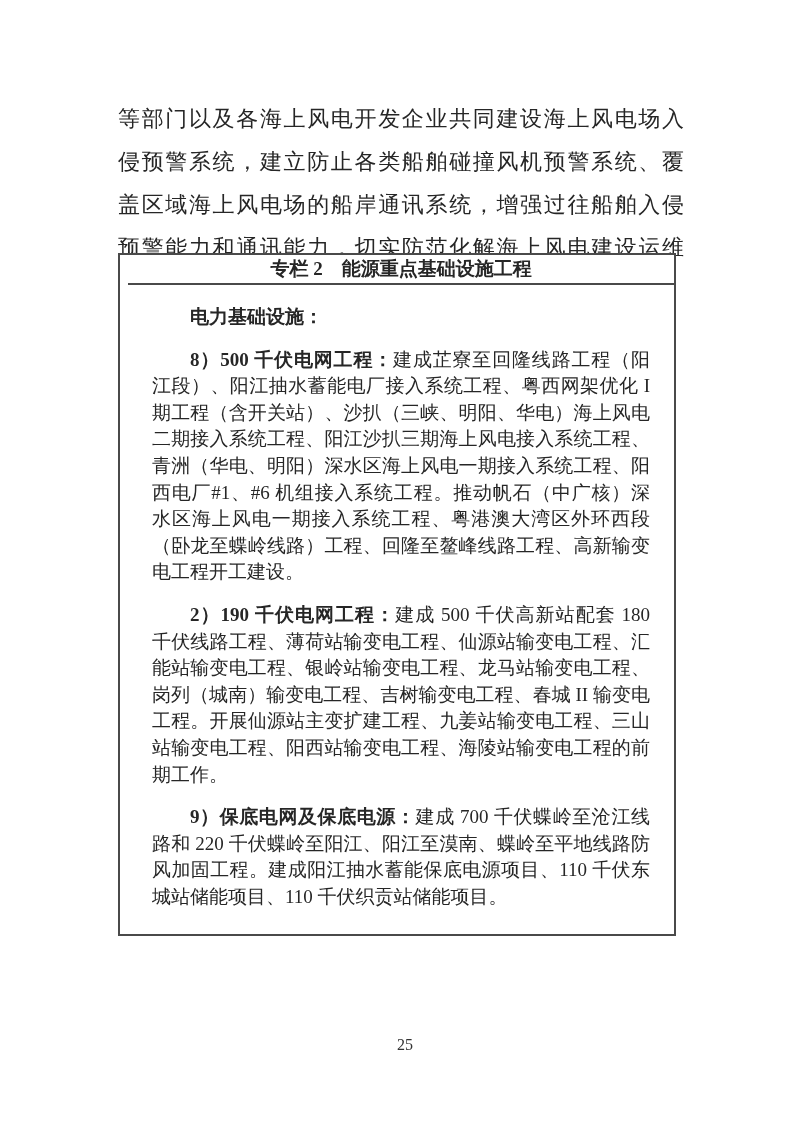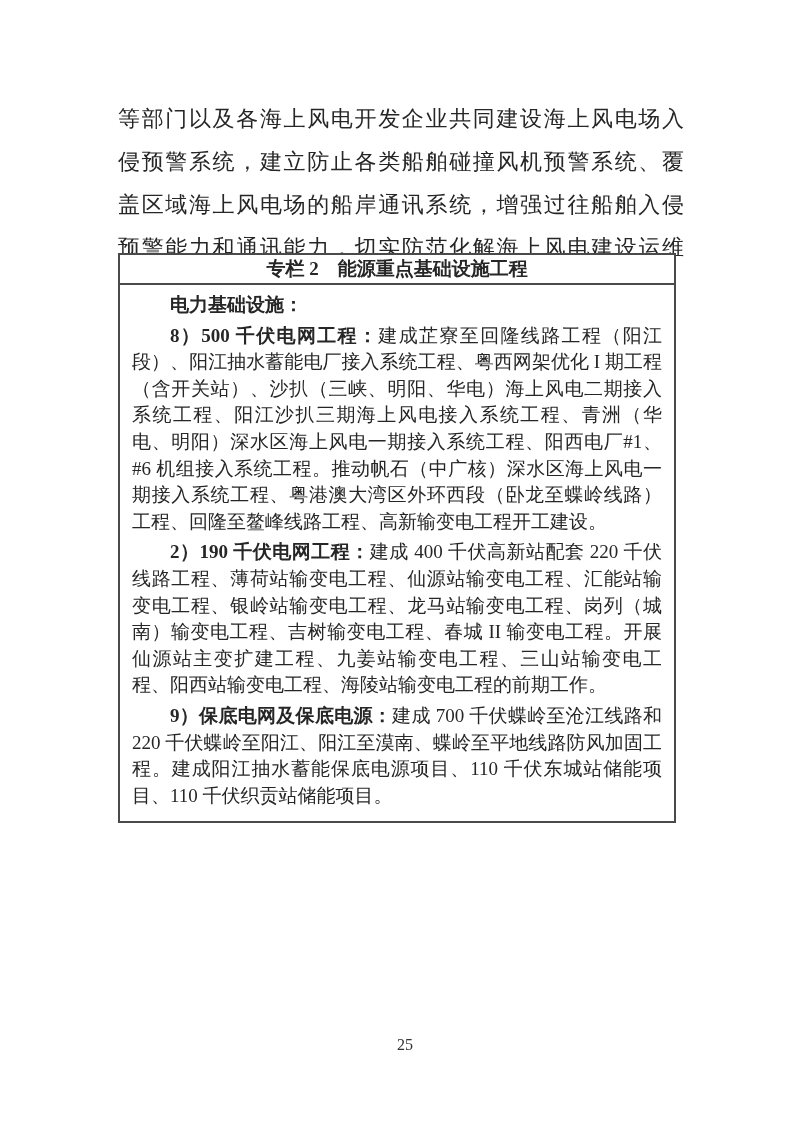--- a/index.html
+++ b/index.html
@@ -29,37 +29,38 @@
     margin: 0;
   }
   .infobox {
     position: absolute;
     left: 118px;
     top: 253px;
     width: 558px;
     box-sizing: border-box;
     border: 2px solid #4a4a4a;
     background: #ffffff;
+    padding-left: 8px;
   }
   .infobox-title {
     text-align: center;
     font-weight: bold;
     font-size: 19px;
     line-height: 26px;
     padding: 1px 0;
     border-bottom: 2px solid #4a4a4a;
   }
   .infobox-body {
     padding: 3px 8px 8px 8px;
     font-size: 19px;
     line-height: 26.6px;
     text-align: justify;
   }
   .infobox-body p {
-    margin: 4px;
+    margin: 16px;
     text-indent: 2em;
   }
   .lead {
     font-weight: bold;
   }
   .page-number {
     position: absolute;
     left: 0;
     right: 0;
     top: 1036px;
@@ -74,20 +75,20 @@
 
 <div class="page">
 
   <p class="intro">等部门以及各海上风电开发企业共同建设海上风电场入侵预警系统，建立防止各类船舶碰撞风机预警系统、覆盖区域海上风电场的船岸通讯系统，增强过往船舶入侵预警能力和通讯能力，切实防范化解海上风电建设运维安全风险。</p>
 
   <div class="infobox">
     <div class="infobox-title">专栏 2　能源重点基础设施工程</div>
     <div class="infobox-body">
       <p><span class="lead">电力基础设施：</span><span></span></p>
       <p><span class="lead">8）500 千伏电网工程：</span><span>建成芷寮至回隆线路工程（阳江段）、阳江抽水蓄能电厂接入系统工程、粤西网架优化 I 期工程（含开关站）、沙扒（三峡、明阳、华电）海上风电二期接入系统工程、阳江沙扒三期海上风电接入系统工程、青洲（华电、明阳）深水区海上风电一期接入系统工程、阳西电厂#1、#6 机组接入系统工程。推动帆石（中广核）深水区海上风电一期接入系统工程、粤港澳大湾区外环西段（卧龙至蝶岭线路）工程、回隆至鳌峰线路工程、高新输变电工程开工建设。</span></p>
-      <p><span class="lead">2）190 千伏电网工程：</span><span>建成 400 千伏高新站配套 220 千伏线路工程、薄荷站输变电工程、仙源站输变电工程、汇能站输变电工程、银岭站输变电工程、龙马站输变电工程、岗列（城南）输变电工程、吉树输变电工程、春城 II 输变电工程。开展仙源站主变扩建工程、九姜站输变电工程、三山站输变电工程、阳西站输变电工程、海陵站输变电工程的前期工作。</span></p>
+      <p><span class="lead">2）190 千伏电网工程：</span><span>建成 500 千伏高新站配套 180 千伏线路工程、薄荷站输变电工程、仙源站输变电工程、汇能站输变电工程、银岭站输变电工程、龙马站输变电工程、岗列（城南）输变电工程、吉树输变电工程、春城 II 输变电工程。开展仙源站主变扩建工程、九姜站输变电工程、三山站输变电工程、阳西站输变电工程、海陵站输变电工程的前期工作。</span></p>
       <p><span class="lead">9）保底电网及保底电源：</span><span>建成 700 千伏蝶岭至沧江线路和 220 千伏蝶岭至阳江、阳江至漠南、蝶岭至平地线路防风加固工程。建成阳江抽水蓄能保底电源项目、110 千伏东城站储能项目、110 千伏织贡站储能项目。</span></p>
     </div>
   </div>
 
   <div class="page-number">25</div>
 
 </div>
 
 </body></html>

